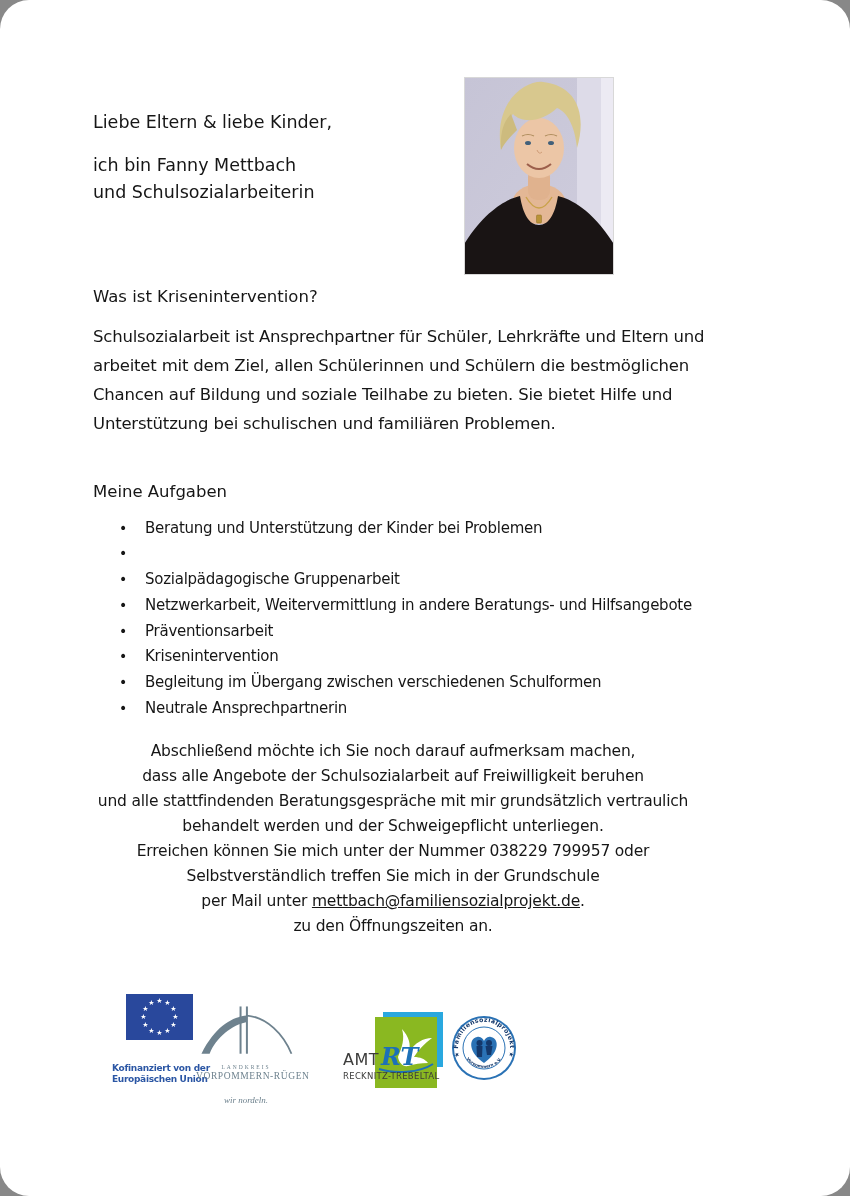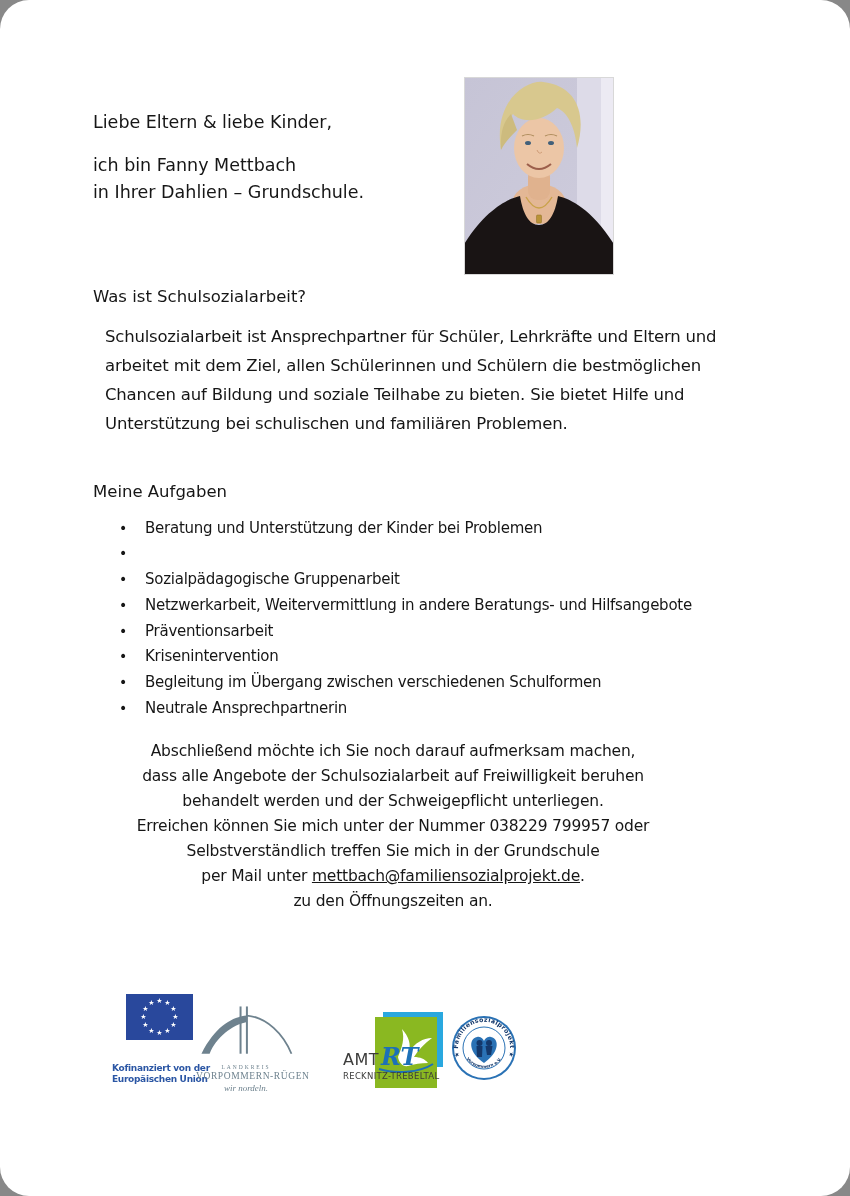--- a/index.html
+++ b/index.html
@@ -8,37 +8,37 @@
     color:#161616;font-family:"DejaVu Sans",sans-serif;overflow:hidden;border-radius:29px;
   }
   
   .photo{position:absolute;left:465px;top:78px;width:148px;height:196px;box-shadow:0 0 0 1px #d8d8d8;}
   .photo svg{display:block;}
   
   .greeting{position:absolute;left:93px;top:112px;font-size:17.5px;white-space:nowrap;}
   .intro{position:absolute;left:93px;top:152px;font-size:17.5px;line-height:26.5px;white-space:nowrap;}
   .sec-heading{position:absolute;left:93px;font-size:16.5px;white-space:nowrap;}
   .what-heading{top:287px;}
-  .what-body{position:absolute;left:93px;top:322px;width:670px;font-size:16.5px;line-height:29px;letter-spacing:-0.2px;margin-left:12px;}
+  .what-body{position:absolute;left:93px;top:322px;width:670px;font-size:16.5px;line-height:29px;letter-spacing:-0.2px;}
   .tasks-heading{top:482px;}
   .tasks-list{position:absolute;left:119px;top:519px;margin:0;padding:0;list-style:none;font-size:15px;letter-spacing:-0.25px;}
   .tasks-list li{display:flex;align-items:baseline;height:25.7px;white-space:nowrap;}
   .bullet-dot{width:8px;margin-right:18px;font-size:14px;}
   .closing{position:absolute;left:0;top:739px;width:786px;text-align:center;font-size:15.5px;line-height:25px;letter-spacing:-0.2px;}
   .closing div{white-space:nowrap;}
   .email{color:inherit;text-decoration:underline;cursor:pointer;}
   
   .logo{position:absolute;}
   .logo-eu{left:112px;top:994px;width:100px;}
   .eu-flag{width:67px;height:46px;background:#29489c;position:relative;margin-left:14px;}
   .eu-caption{margin-top:23px;font-size:9px;font-weight:bold;color:#2b56a4;line-height:11px;letter-spacing:-0.3px;white-space:nowrap;}
   .logo-lk{left:196px;top:1004px;width:100px;text-align:center;color:#6e828e;}
   .lk-small{font-size:5.5px;letter-spacing:2px;font-family:"Liberation Serif",serif;margin-top:2px;}
   .lk-name{font-size:9.5px;letter-spacing:0.6px;font-family:"Liberation Serif",serif;white-space:nowrap;margin-top:1px;}
-  .lk-tag{font-size:9px;font-style:italic;font-family:"Liberation Serif",serif;margin-top:2px;}
+  .lk-tag{font-size:9px;font-style:italic;font-family:"Liberation Serif",serif;margin-top:14px;}
   .logo-amt{left:343px;top:1008px;width:130px;height:80px;}
   .amt-blue{position:absolute;left:40px;top:4px;width:60px;height:55px;background:#29a8df;}
   .amt-green{position:absolute;left:32px;top:9px;width:62px;height:71px;background:#8ab821;}
   .amt-name{position:absolute;left:0;top:42px;font-size:16px;color:#3c3c3b;letter-spacing:0.5px;}
   .amt-region{position:absolute;left:0;top:63px;font-size:8.5px;color:#3c3c3b;letter-spacing:0.3px;white-space:nowrap;}
   .logo-fsp{left:451px;top:1015px;width:66px;height:66px;}
   .logo-par{left:545px;top:1035px;width:180px;height:40px;}
   .par-square{position:absolute;left:0;top:0;width:29px;height:31px;border:1.6px solid #1d4f9e;background:#fff;}
   .par-equals{position:absolute;left:6px;top:9px;width:20px;}
   .par-equals div{height:5px;background:#e30613;margin-bottom:4px;}
@@ -83,24 +83,24 @@
       <path d="M57,58 Q63,55 69,58" stroke="#b08e5f" stroke-width="1.2" fill="none"></path>
       <path d="M80,58 Q86,55 92,58" stroke="#b08e5f" stroke-width="1.2" fill="none"></path>
       <path d="M62,86 Q74,96 86,86" stroke="#9c5f4b" stroke-width="2" fill="none"></path>
       <path d="M72,72 Q74,77 77,74" stroke="#cf9d78" stroke-width="1" fill="none"></path>
     </svg>
   </div>
 
   <div class="greeting">Liebe Eltern &amp; liebe Kinder,</div>
   <div class="intro">
     <div>ich bin Fanny Mettbach</div>
-    <div>in Ihrer Dahlien – Grundschule.</div>
-  </div>
-
-  <div class="sec-heading what-heading">Was ist Schulsozialarbeit?</div>
+    <div>und Schulsozialarbeiterin</div>
+  </div>
+
+  <div class="sec-heading what-heading">Was ist Krisenintervention?</div>
   <div class="what-body">Schulsozialarbeit ist Ansprechpartner für Schüler, Lehrkräfte und Eltern und arbeitet mit dem Ziel, allen Schülerinnen und Schülern die bestmöglichen Chancen auf Bildung und soziale Teilhabe zu bieten. Sie bietet Hilfe und Unterstützung bei schulischen und familiären Problemen.</div>
 
   <div class="sec-heading tasks-heading">Meine Aufgaben</div>
   <ul class="tasks-list">
     <li>
         <span class="bullet-dot">•</span>
         <span>Beratung und Unterstützung der Kinder bei Problemen</span>
       </li>
     <li>
         <span class="bullet-dot">•</span>
@@ -127,20 +127,21 @@
       </li>
     <li>
         <span class="bullet-dot">•</span>
         <span>Neutrale Ansprechpartnerin</span>
       </li>
   </ul>
 
   <div class="closing">
     <div>Abschließend möchte ich Sie noch darauf aufmerksam machen,</div>
     <div>dass alle Angebote der Schulsozialarbeit auf Freiwilligkeit beruhen</div>
+    <div>und alle stattfindenden Beratungsgespräche mit mir grundsätzlich vertraulich</div>
     <div>behandelt werden und der Schweigepflicht unterliegen.</div>
     <div>Erreichen können Sie mich unter der Nummer 038229 799957 oder</div>
     <div>Selbstverständlich treffen Sie mich in der Grundschule</div>
     <div><span>per Mail unter </span><a class="email">mettbach@familiensozialprojekt.de</a><span>.</span></div>
     <div>zu den Öffnungszeiten an.</div>
   </div>
 
   <div class="logo logo-eu">
     <div class="eu-flag">
       <svg width="67" height="46" viewBox="0 0 67 46">

